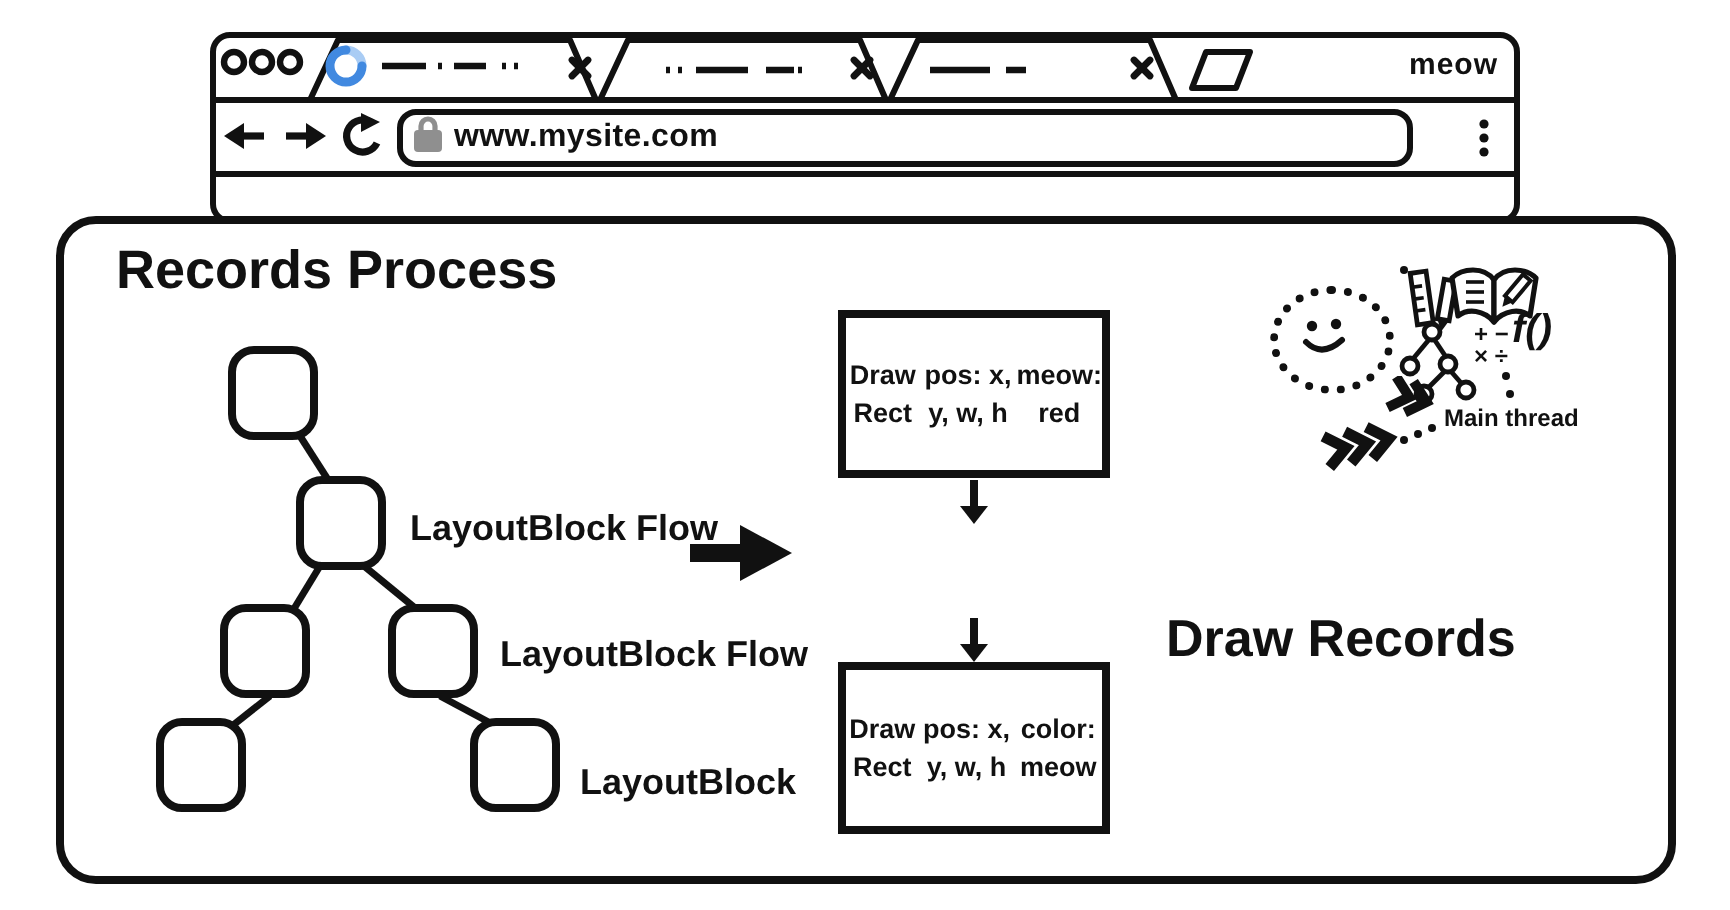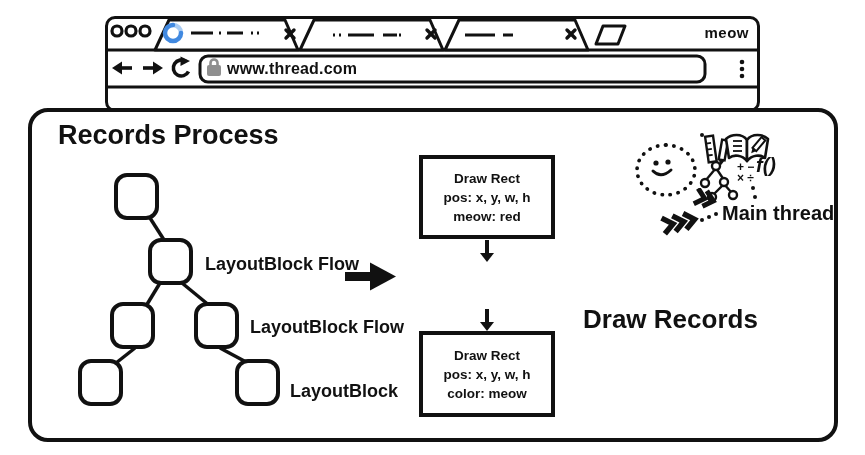--- a/index.html
+++ b/index.html
@@ -13,30 +13,30 @@
   #browser-window svg.chrome{position:absolute;left:-3px;top:-3px;}
   .url-text{position:absolute;left:119px;top:41px;font-size:16px;font-weight:bold;letter-spacing:.2px;}
   .brand{position:absolute;right:8px;top:5px;font-size:15px;font-weight:bold;letter-spacing:.5px;}
 
   
   #renderer{position:absolute;left:28px;top:108px;width:802px;height:326px;
     border:4px solid #111;border-radius:20px;background:#fff;z-index:5;}
   .rp-title{position:absolute;left:26px;top:8px;font-size:27px;font-weight:bold;}
   .tnode{position:absolute;width:37px;height:39px;border:4px solid #111;border-radius:13px;background:#fff;}
   .tlabel{position:absolute;font-size:18px;font-weight:bold;white-space:nowrap;}
-  .pbox{position:absolute;border:4px solid #111;background:#fff;display:flex;flex-direction:column;
+  .pbox{position:absolute;border:4px solid #111;background:#fff;display:flex;
     justify-content:center;align-items:center;text-align:center;font-weight:bold;font-size:13.5px;line-height:19px;}
   .paint-title{position:absolute;left:551px;top:192px;font-size:26px;font-weight:bold;}
 
   
   .mt-ellipse{position:absolute;left:603px;top:31px;width:54px;height:46px;
     border:4px dotted #111;border-radius:50%;}
   .mt-math{position:absolute;left:705px;top:50px;font-size:12px;font-weight:bold;line-height:11px;white-space:pre;}
   .mt-fn{position:absolute;left:724px;top:42px;font-size:20px;font-weight:bold;font-style:italic;}
-  .mt-label{position:absolute;left:690px;top:90px;font-size:20px;font-weight:bold;white-space:nowrap;}
+  .mt-label{position:absolute;left:690px;top:90px;font-size:12px;font-weight:bold;white-space:nowrap;}
   .dot{position:absolute;width:4px;height:4px;border-radius:50%;background:#111;}
 </style>
 </head>
 <body>
 
 <div class="canvas">
 
   <div id="browser-window">
     <svg class="chrome" width="655" height="96" viewBox="0 0 655 96">
 
@@ -106,21 +106,21 @@
         <rect x="102" y="49" width="14" height="11" rx="2" fill="#8f8f8f"></rect>
       </g>
 
       <g fill="#111">
         <circle cx="637" cy="46" r="2.3"></circle>
           <circle cx="637" cy="53" r="2.3"></circle>
           <circle cx="637" cy="60" r="2.3"></circle>
       </g>
     </svg>
 
-    <div class="url-text">www.thread.com</div>
+    <div class="url-text">www.mysite.com</div>
     <div class="brand">meow</div>
   </div>
 
   <div id="renderer">
     <div class="rp-title">Records Process</div>
 
     <svg class="abs" style="left:0;top:0" width="802" height="326" viewBox="0 0 802 326">
       <g stroke="#111" stroke-width="3.5">
         <line x1="118" y1="106" x2="134" y2="131"></line>
         <line x1="128" y1="171" x2="114" y2="194"></line>

